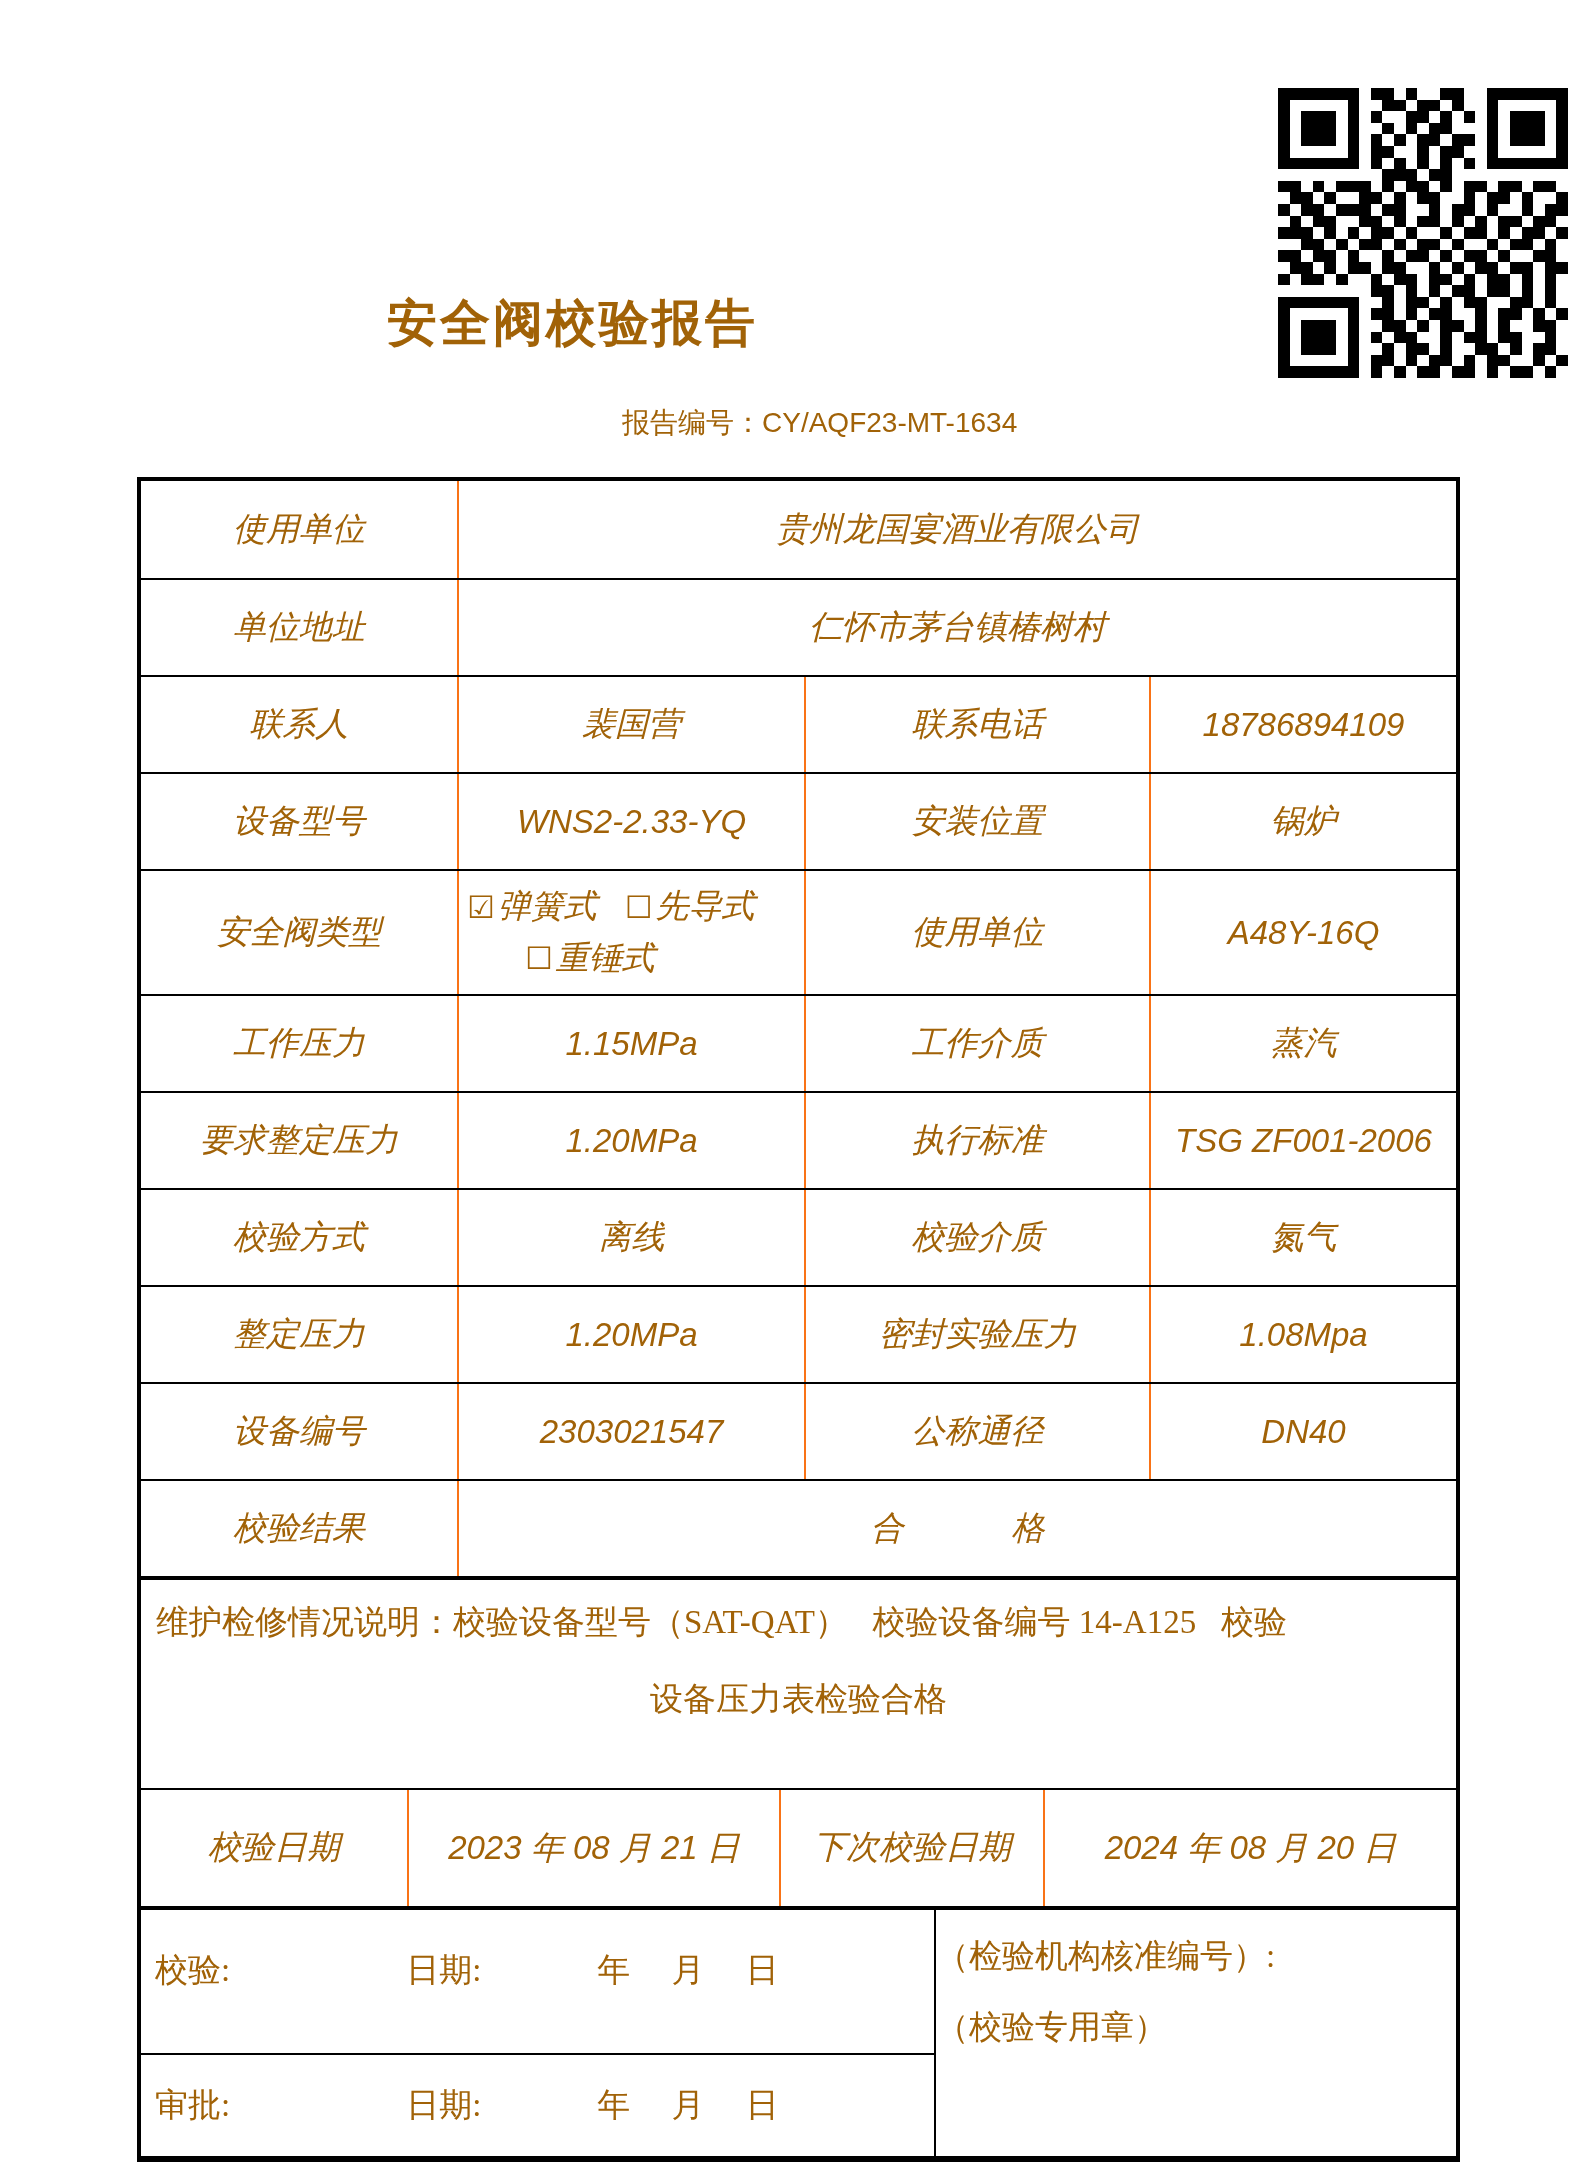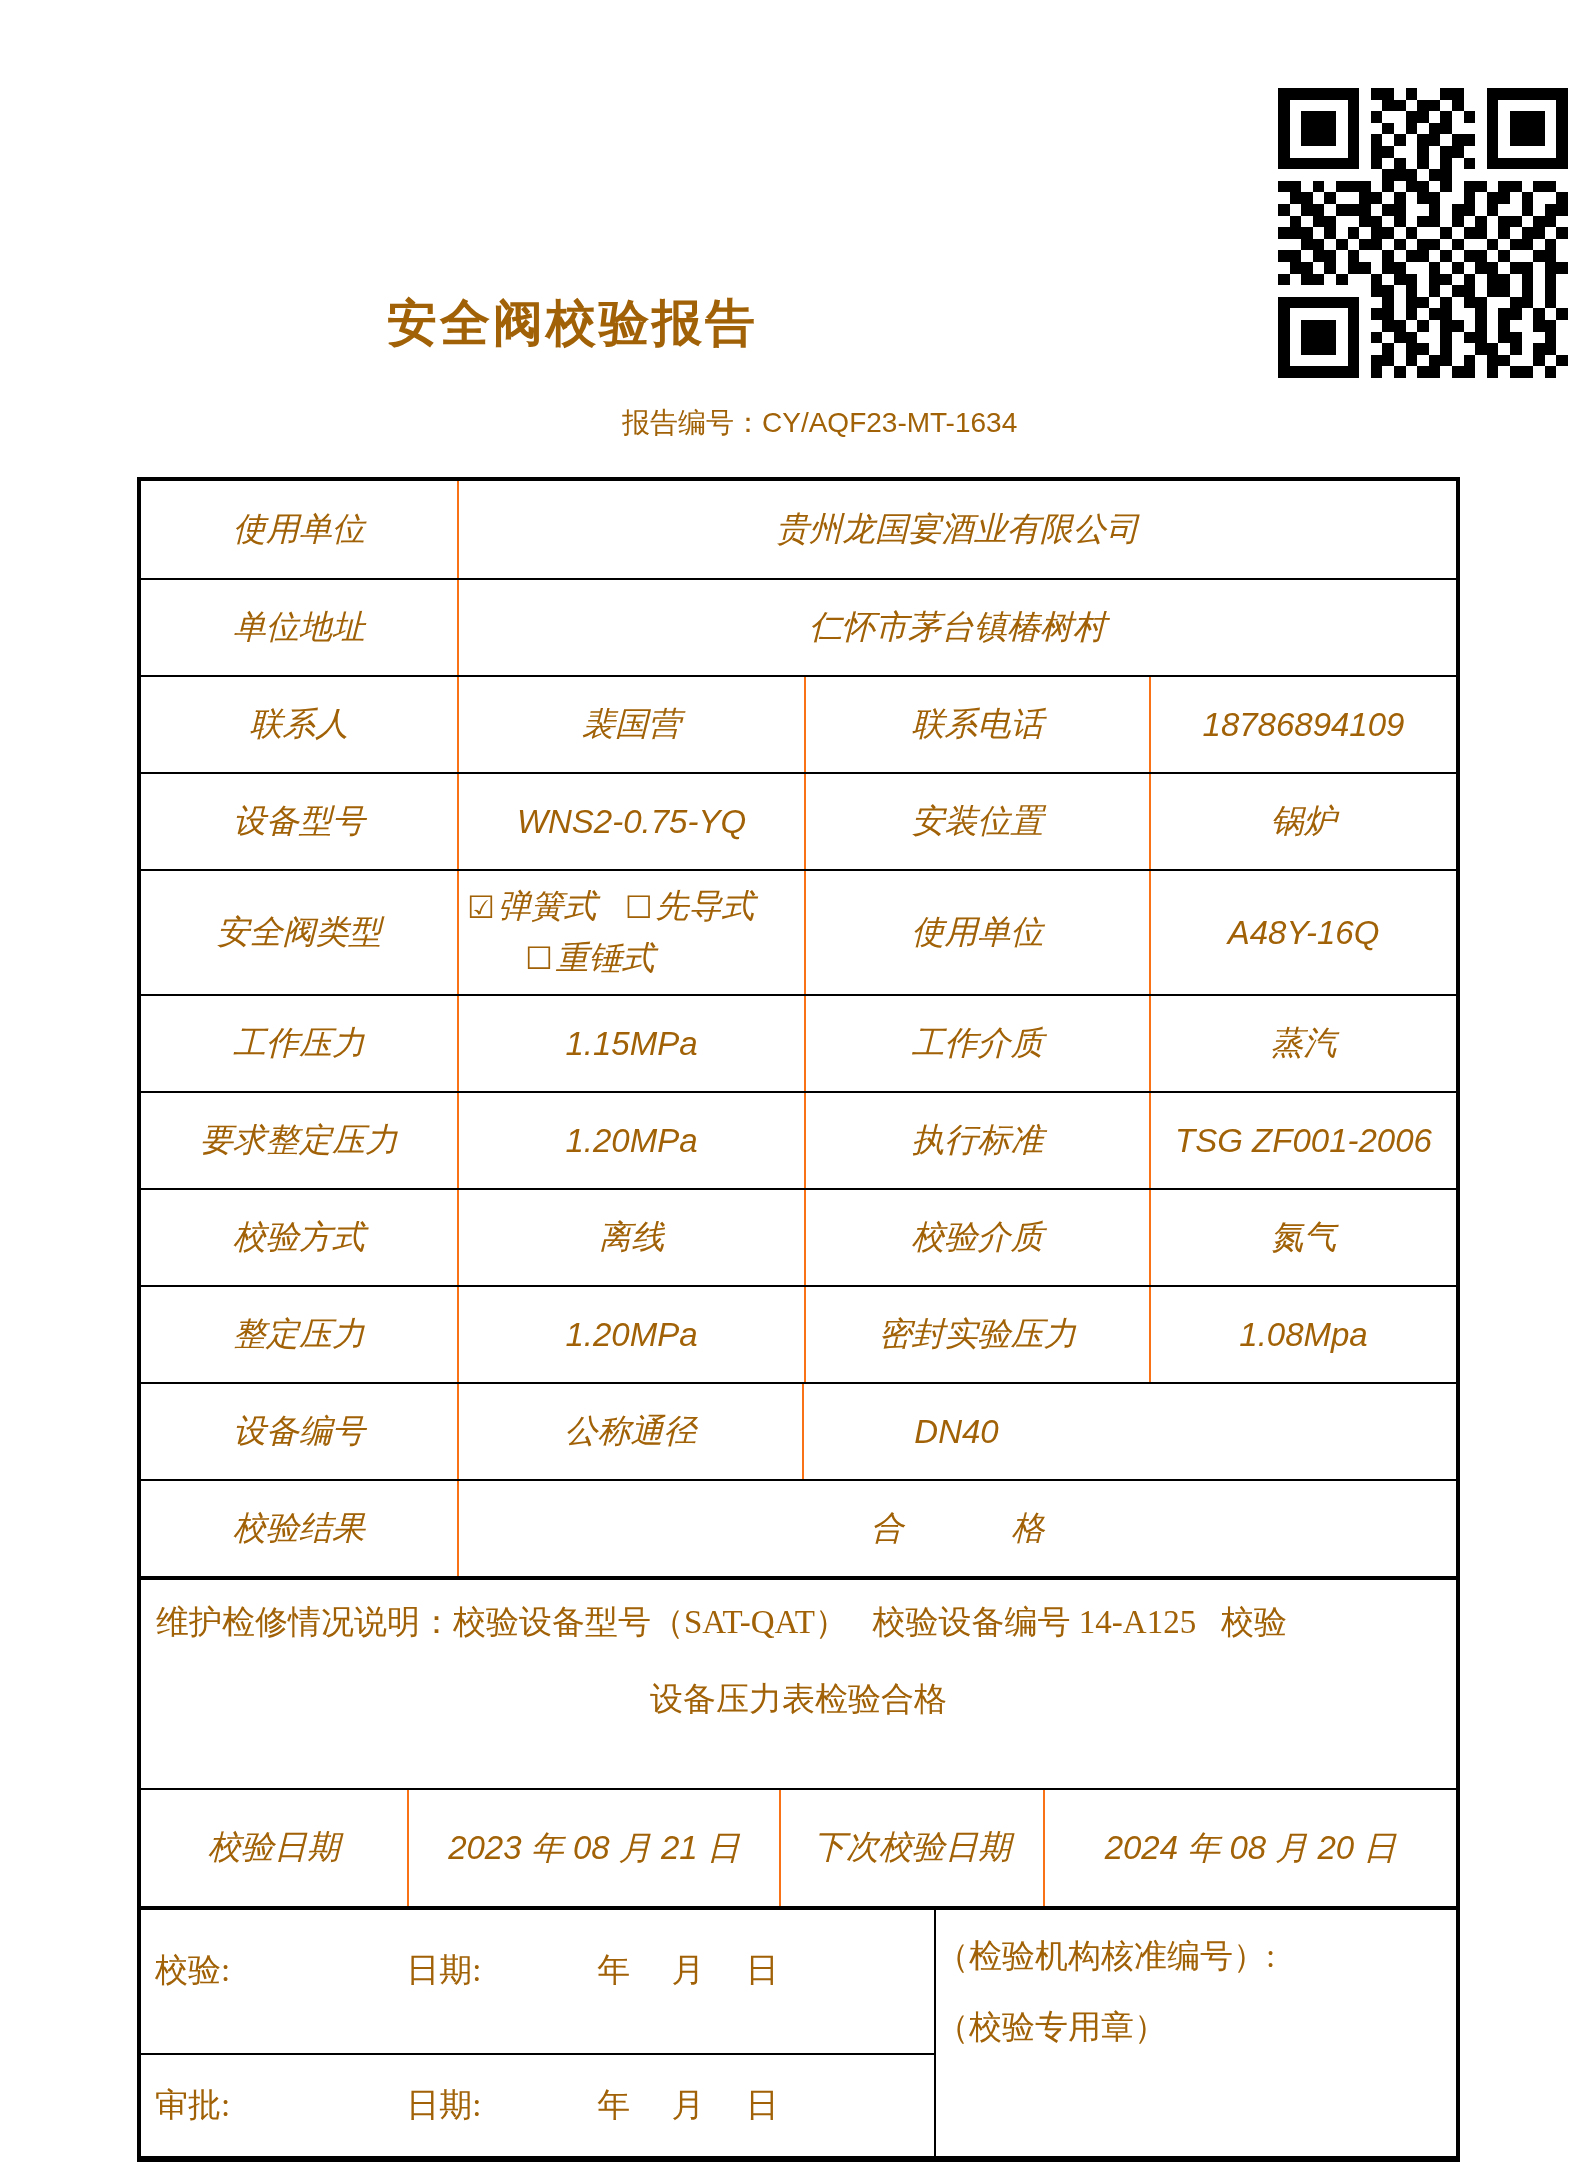--- a/index.html
+++ b/index.html
@@ -426,21 +426,21 @@
 
     <div class="row h97">
       <div class="cell c1">联系人</div>
       <div class="cell c2 bl">裴国营</div>
       <div class="cell c3 bl">联系电话</div>
       <div class="cell c4 bl sans">18786894109</div>
     </div>
 
     <div class="row h97">
       <div class="cell c1">设备型号</div>
-      <div class="cell c2 bl sans">WNS2-0.75-YQ</div>
+      <div class="cell c2 bl sans">WNS2-2.33-YQ</div>
       <div class="cell c3 bl">安装位置</div>
       <div class="cell c4 bl">锅炉</div>
     </div>
 
     <div class="row h125">
       <div class="cell c1">安全阀类型</div>
       <div class="cell c2 bl vtype">
         <div class="vline">
             <span class="cb">☑</span>
             <span>弹簧式</span>
@@ -479,20 +479,21 @@
 
     <div class="row h97">
       <div class="cell c1">整定压力</div>
       <div class="cell c2 bl sans">1.20MPa</div>
       <div class="cell c3 bl">密封实验压力</div>
       <div class="cell c4 bl sans">1.08Mpa</div>
     </div>
 
     <div class="row h97">
       <div class="cell c1">设备编号</div>
+      <div class="cell c2 bl sans">2303021547</div>
       <div class="cell c3 bl">公称通径</div>
       <div class="cell c4 bl sans">DN40</div>
     </div>
 
     <div class="row h97">
       <div class="cell c1">校验结果</div>
       <div class="cell cspan3 bl result">
           <span>合</span>
           <span>格</span>
         </div>

